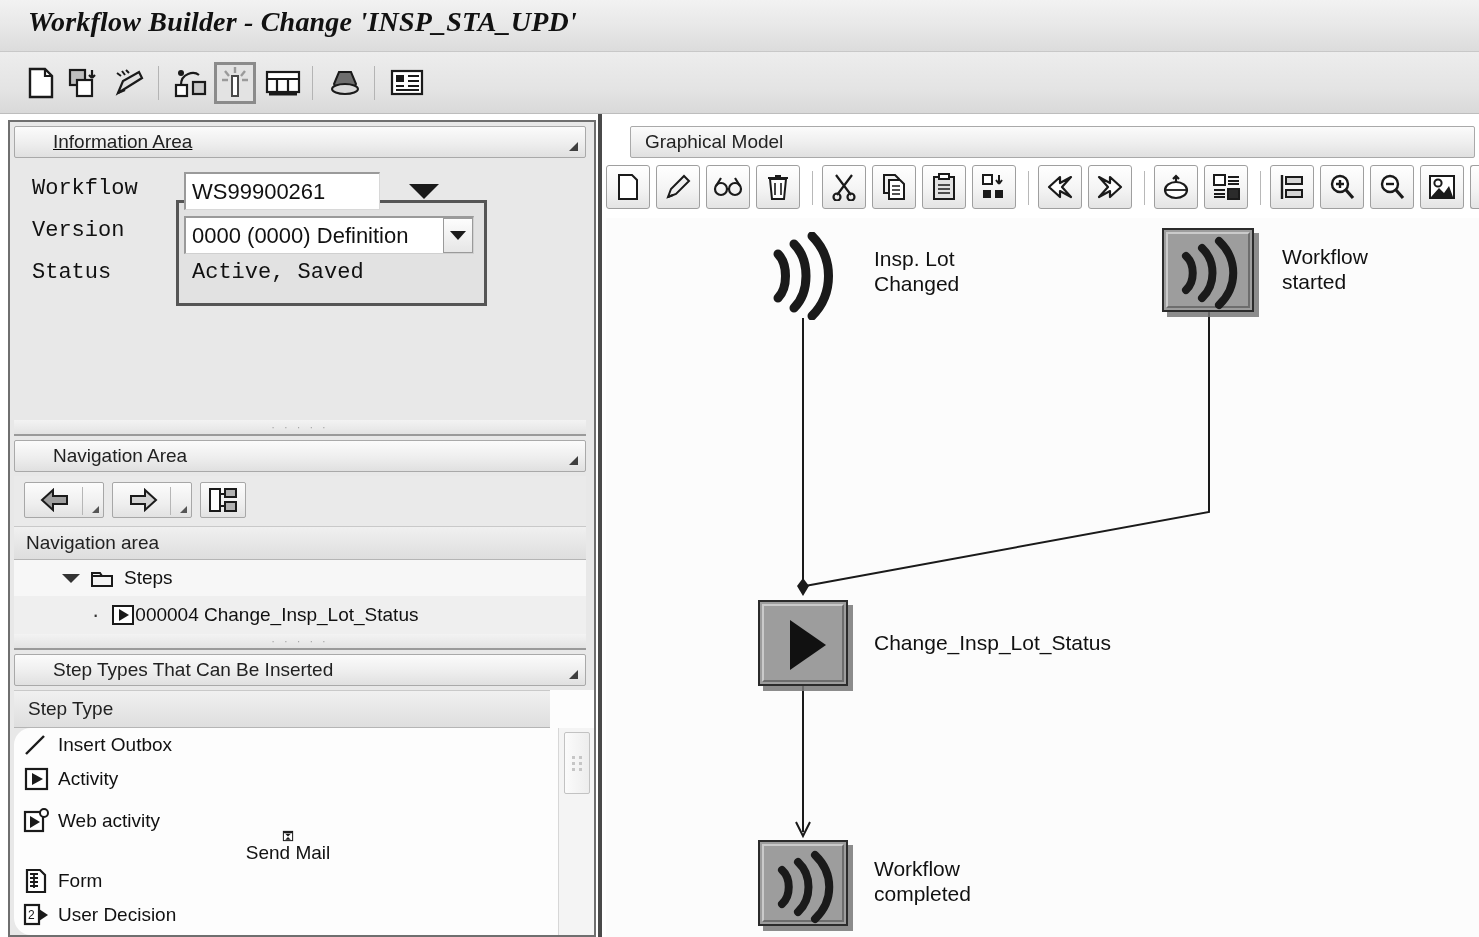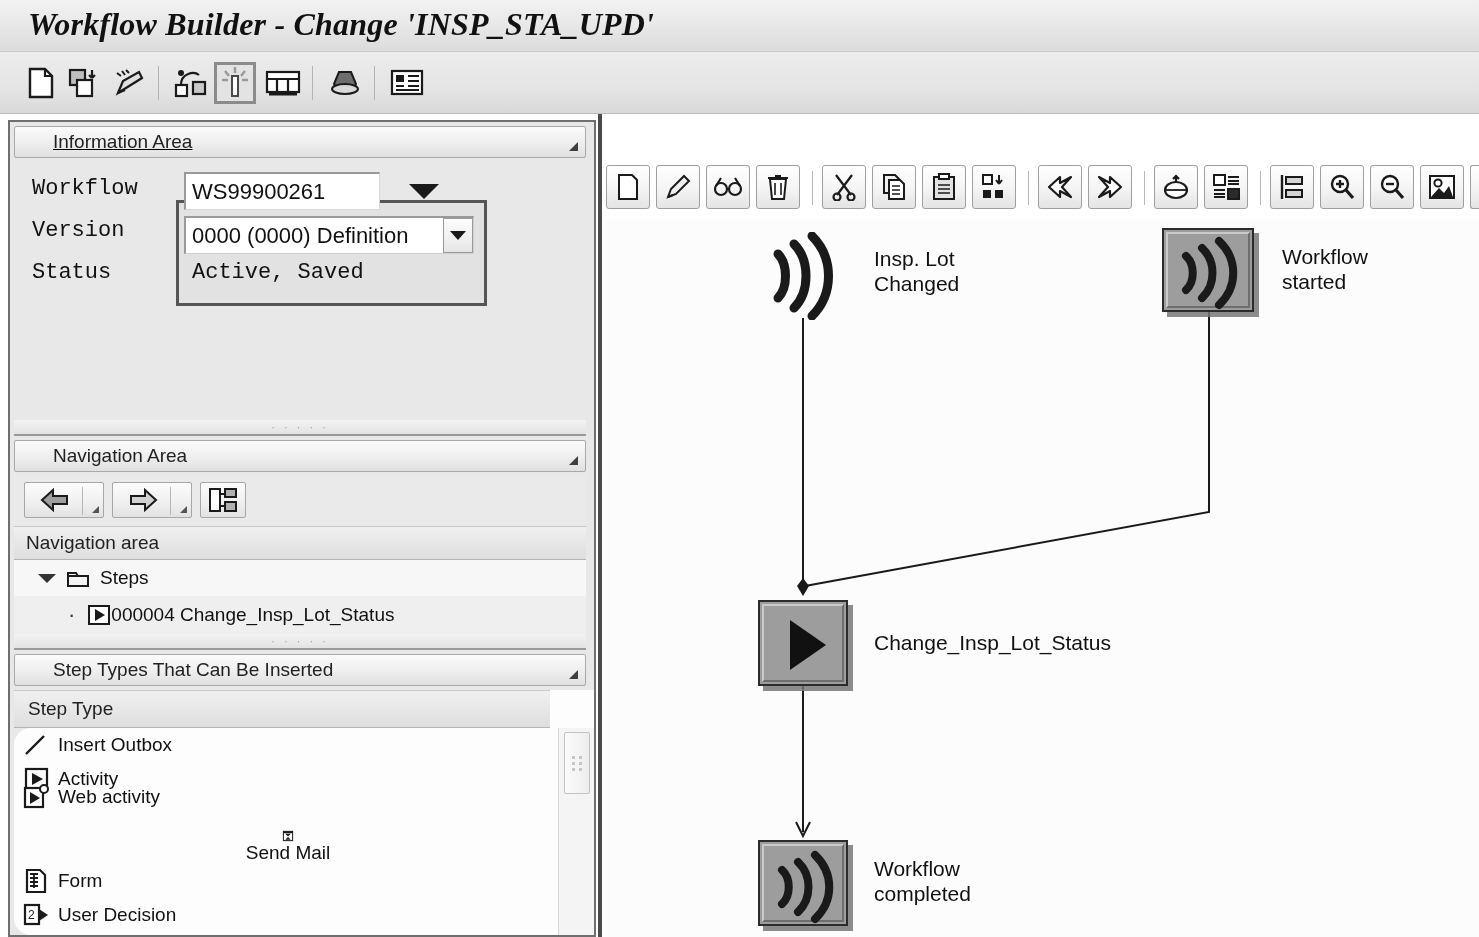--- a/index.html
+++ b/index.html
@@ -16,21 +16,21 @@
   
   .titlebar {
     position:absolute; left:0; top:0; width:1479px; height:52px;
     background:linear-gradient(to bottom,#f2f2f2 0%,#e9e9e9 45%,#dcdcdc 100%);
     border-bottom:1px solid #c8c8c8;
   }
   .titlebar .title {
     position:absolute; left:28px; top:6px;
     font-family:"Liberation Serif", serif;
     font-weight:bold; font-style:italic;
-    font-size:32px; color:#111; letter-spacing:0.2px;
+    font-size:28px; color:#111; letter-spacing:0.2px;
     white-space:nowrap;
   }
 
   
   .maintoolbar {
     position:absolute; left:0; top:52px; width:1479px; height:62px;
     background:linear-gradient(to bottom,#ededed 0%,#e4e4e4 60%,#d9d9d9 100%);
     border-bottom:1px solid #bdbdbd;
   }
   .tb-btn {
@@ -157,21 +157,21 @@
   
   .colhdr {
     position:absolute; left:4px;
     background:linear-gradient(to bottom,#f0f0f0,#dedede);
     border-top:1px solid #c9c9c9; border-bottom:1px solid #b5b5b5;
     display:flex; align-items:center;
     font-size:19px; color:#222;
   }
   .treerow {
     position:absolute; left:4px; display:flex; align-items:center;
-    font-size:19px; color:#111;
+    font-size:19px; color:#111;padding-left:24px;
   }
   .treerow.alt { background:#efefef; }
   .steprow {
     position:absolute; left:4px; display:flex; align-items:center;
     font-size:19px; color:#111;
   }
   .listbg { position:absolute; background:#fdfdfd;border-radius:17px; }
   .scroll-track {
     position:absolute; background:#f4f4f4; border-left:1px solid #d7d7d7;
   }
@@ -389,21 +389,21 @@
           </svg>
         <span style="margin-left:8px;">Insert Outbox</span>
       </div>
       <div class="steprow" style="left:0; top:34px; height:34px; width:540px;">
         <svg width="28" height="26" viewBox="0 0 28 26" style="margin-left:8px;">
             <rect x="4" y="3" width="21" height="20" fill="#fff" stroke="#1a1a1a" stroke-width="2.2"></rect>
             <path d="M10,7 L21,13 L10,19 Z" fill="#1a1a1a"></path>
           </svg>
         <span style="margin-left:8px;">Activity</span>
       </div>
-      <div class="steprow" style="left:0; top:52px; height:34px; width:540px;">
+      <div class="steprow" style="left:0; top:76px; height:34px; width:540px;">
         <svg width="28" height="26" viewBox="0 0 28 26" style="margin-left:8px;">
             <rect x="3" y="4" width="18" height="19" fill="#fff" stroke="#1a1a1a" stroke-width="2.2"></rect>
             <path d="M8,8 L18,14 L8,20 Z" fill="#1a1a1a"></path>
             <circle cx="22" cy="5" r="4" fill="#fff" stroke="#1a1a1a" stroke-width="2"></circle>
           </svg>
         <span style="margin-left:8px;">Web activity</span>
       </div>
       <div class="steprow" style="left:0; top:102px; height:34px; width:540px;flex-direction:column;">
         <svg width="28" height="26" viewBox="0 0 28 26" style="margin-left:8px;">
             <rect x="4" y="3" width="20" height="20" fill="#fff" stroke="#1a1a1a" stroke-width="2.2"></rect>
@@ -442,20 +442,23 @@
             </g>
         </svg>
       </div>
     </div>
   </div>
 
   <div class="vdivider"></div>
 
   <div class="rightpane"></div>
 
+  <div class="sec-head" style="left:630px; top:126px; width:845px;">
+    <span class="lbl" style="margin-left:14px;">Graphical Model</span>
+  </div>
 
   <div class="gm-toolbar" style="width:873px;">
     <div class="gbtn" style="left:0px;">
       <svg width="22" height="28" viewBox="0 0 22 28">
           <path d="M2,2 h13 l5,5 v19 H2 Z" fill="#fff" stroke="#1a1a1a" stroke-width="2"></path>
         </svg>
     </div>
     <div class="gbtn" style="left:50px;">
       <svg width="28" height="28" viewBox="0 0 28 28">
           <path d="M4,24 L7,16 L20,3 L25,8 L12,21 Z" fill="#f0f0f0" stroke="#1a1a1a" stroke-width="2"></path>

